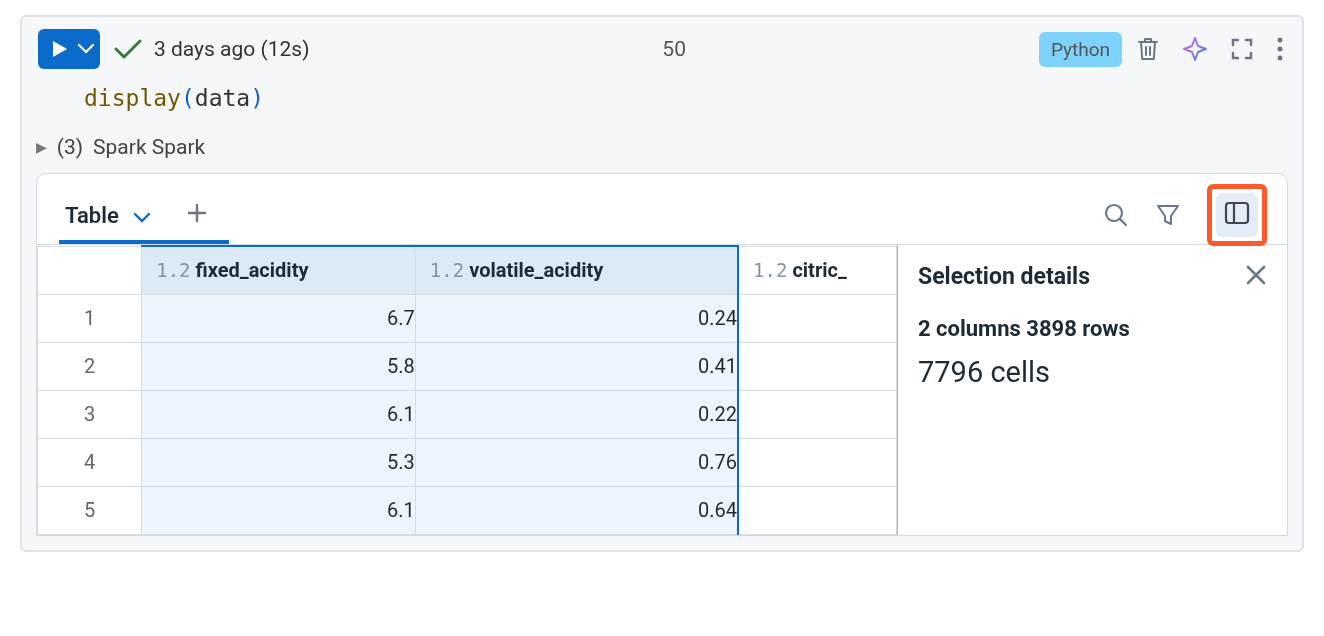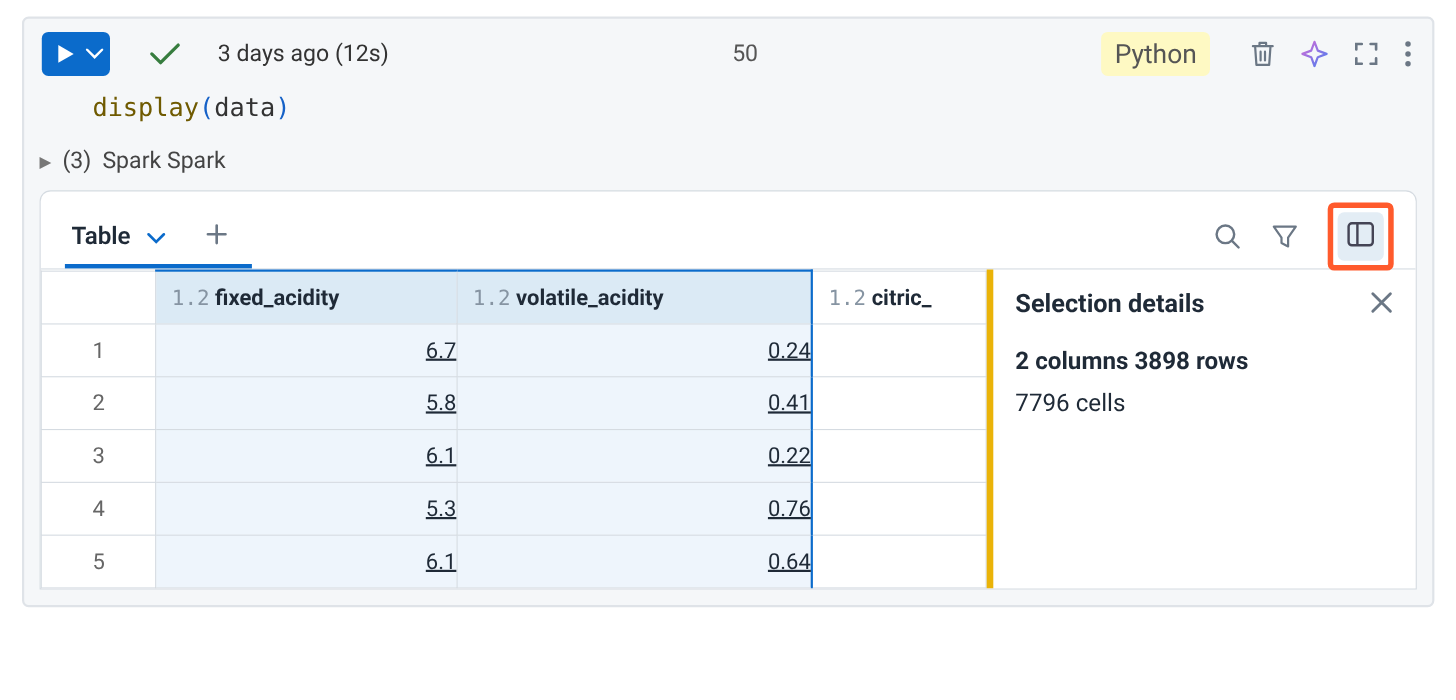--- a/index.html
+++ b/index.html
@@ -14,21 +14,21 @@
     margin: 15px 20px;
     border: 2px solid #dfe3e8;
     border-radius: 6px;
     background: #f5f7f9;
     padding-top: 8px;
   }
   .cell-toolbar {
     display: flex;
     align-items: center;
     padding: 4px 18px 10px 16px;
-    gap: 34px;
+    gap: 12px;
   }
   .run-button {
     display: flex;
     align-items: center;
     background: #0b6bcb;
     border-radius: 6px;
     height: 40px;
     padding: 0 6px 0 14px;
     gap: 10px;
     color: #fff;
@@ -39,25 +39,25 @@
   .status-text {
     font-size: 21px;
     color: #333;
   }
   .spacer { flex: 1; }
   .center-number {
     font-size: 21px;
     color: #555;
   }
   .lang-badge {
-    background: #fef9c3;
+    background: #7dd3fc;
     color: #555;
     padding: 6px 12px;
     border-radius: 6px;
-    font-size: 24px;
+    font-size: 19px;
   }
   .right-icons { display: flex; align-items: center; gap: 22px; margin-left: 2px; }
   .icon-btn { color: #6b7785; cursor: pointer; display:flex; align-items:center; justify-content:center;}
   .icon-btn svg { display:block; }
   .ai-icon svg { stroke: url(#grad1); }
 
   .code-line {
     font-family: ui-monospace, SFMono-Regular, Menlo, Consolas, monospace;
     font-size: 23px;
     padding: 6px 0 18px 62px;
@@ -138,38 +138,38 @@
     font-weight:400;
     border-top:2px solid #0b6bcb;
   }
   th.colhead.plain {
     background:#fff;
     border-top:1px solid #d5dbe1;
   }
   th.colhead.right-edge { border-right:2px solid #0b6bcb;}
   .type-tag { color:#8694a2; font-family: ui-monospace, monospace; font-size:19px; }
   .colname { font-weight:700; color:#1f2a37; }
-  td.sel { background:#eef5fc; text-align:right; color:#1f2a37;text-decoration:underline; }
+  td.sel { background:#eef5fc; text-align:right; color:#1f2a37; }
   td.sel.right-edge { border-right:2px solid #0b6bcb; }
   td.plain { background:#fff; }
   th.col1 { width:273px; }
   th.col2 { width:322px; }
   th.col3 { width:158px; }
 
   .details-panel {
     flex:1;
     padding: 18px 20px;
-    border-left:6px solid #eab308;
+    border-left:1px solid #eab308;
     min-width: 380px;
   }
   .details-header { display:flex; align-items:center; }
   .details-title { font-size:23px; font-weight:700; color:#1f2a37; }
   .details-close { margin-left:auto; color:#6b7785; cursor:pointer; }
   .details-line1 { font-size:22px; font-weight:700; margin-top:26px; color:#1f2a37;}
-  .details-line2 { font-size:22px; font-weight:400; margin-top:14px; color:#1f2a37;}
+  .details-line2 { font-size:29px; font-weight:400; margin-top:14px; color:#1f2a37;}
 </style>
 </head>
 <body>
 
 <div class="cell-container">
 
   <div class="cell-toolbar">
     <div class="run-button">
       <span class="run-icon">
         <svg width="16" height="18" viewBox="0 0 16 18">

